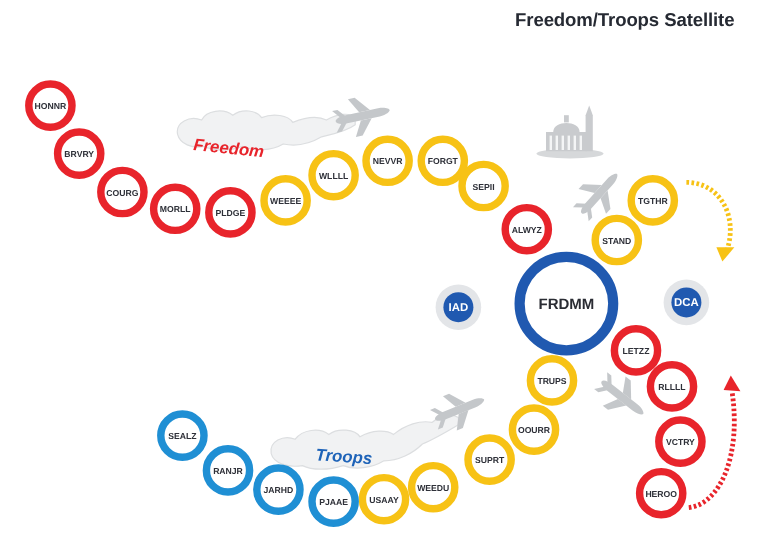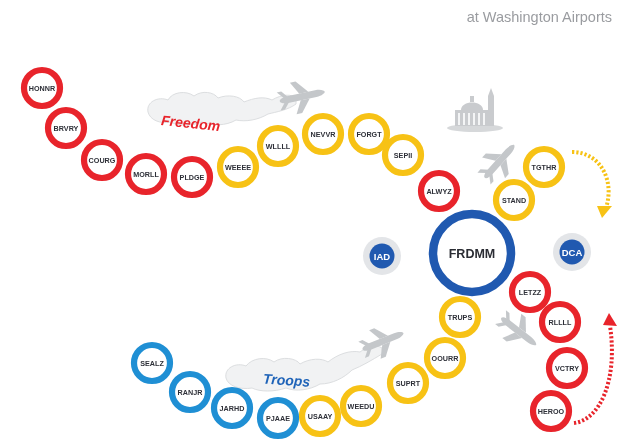--- a/index.html
+++ b/index.html
@@ -10,21 +10,21 @@
   svg { position: absolute; left: 0; top: 0; }
   .wp-label { font-family: "Liberation Sans", sans-serif; font-weight: bold; font-size: 7.2px; fill: #2e3038; text-anchor: middle; dominant-baseline: central; }
   .hub-label { font-family: "Liberation Sans", sans-serif; font-weight: bold; font-size: 12.5px; fill: #2a2c33; text-anchor: middle; dominant-baseline: central; }
   .apt-label { font-family: "Liberation Sans", sans-serif; font-weight: bold; font-size: 9.5px; fill: #ffffff; text-anchor: middle; dominant-baseline: central; }
   .route-label { font-family: "Liberation Sans", sans-serif; font-weight: bold; font-style: italic; font-size: 14px; }
 </style>
 </head>
 <body>
 
 <div class="title-block">
-  <div class="subtitle-line">at Washington Airports</div>
+  <div class="title-line">Freedom/Troops Satellite</div>
 </div>
 
 <svg id="diagram" width="640" height="446" viewBox="0 0 640 446" xmlns="http://www.w3.org/2000/svg">
 
   <g>
     <path d="M148 112 C146 102 158 96 168 100 C172 92 186 90 194 96 C202 90 214 92 218 98 C228 94 240 96 244 102 C254 98 264 96 272 100 C282 94 292 94 296 98 L296 104 C288 110 276 112 268 114 C258 120 246 122 236 120 C226 126 212 126 202 122 C192 126 178 126 170 122 C160 124 150 120 148 112 Z" fill="#f1f2f3" stroke="#dcdee0" stroke-width="1"></path>
   </g>
   <text class="route-label" x="161" y="128" fill="#e8242b" transform="rotate(6 190 124)">Freedom</text>
 
   <g>

